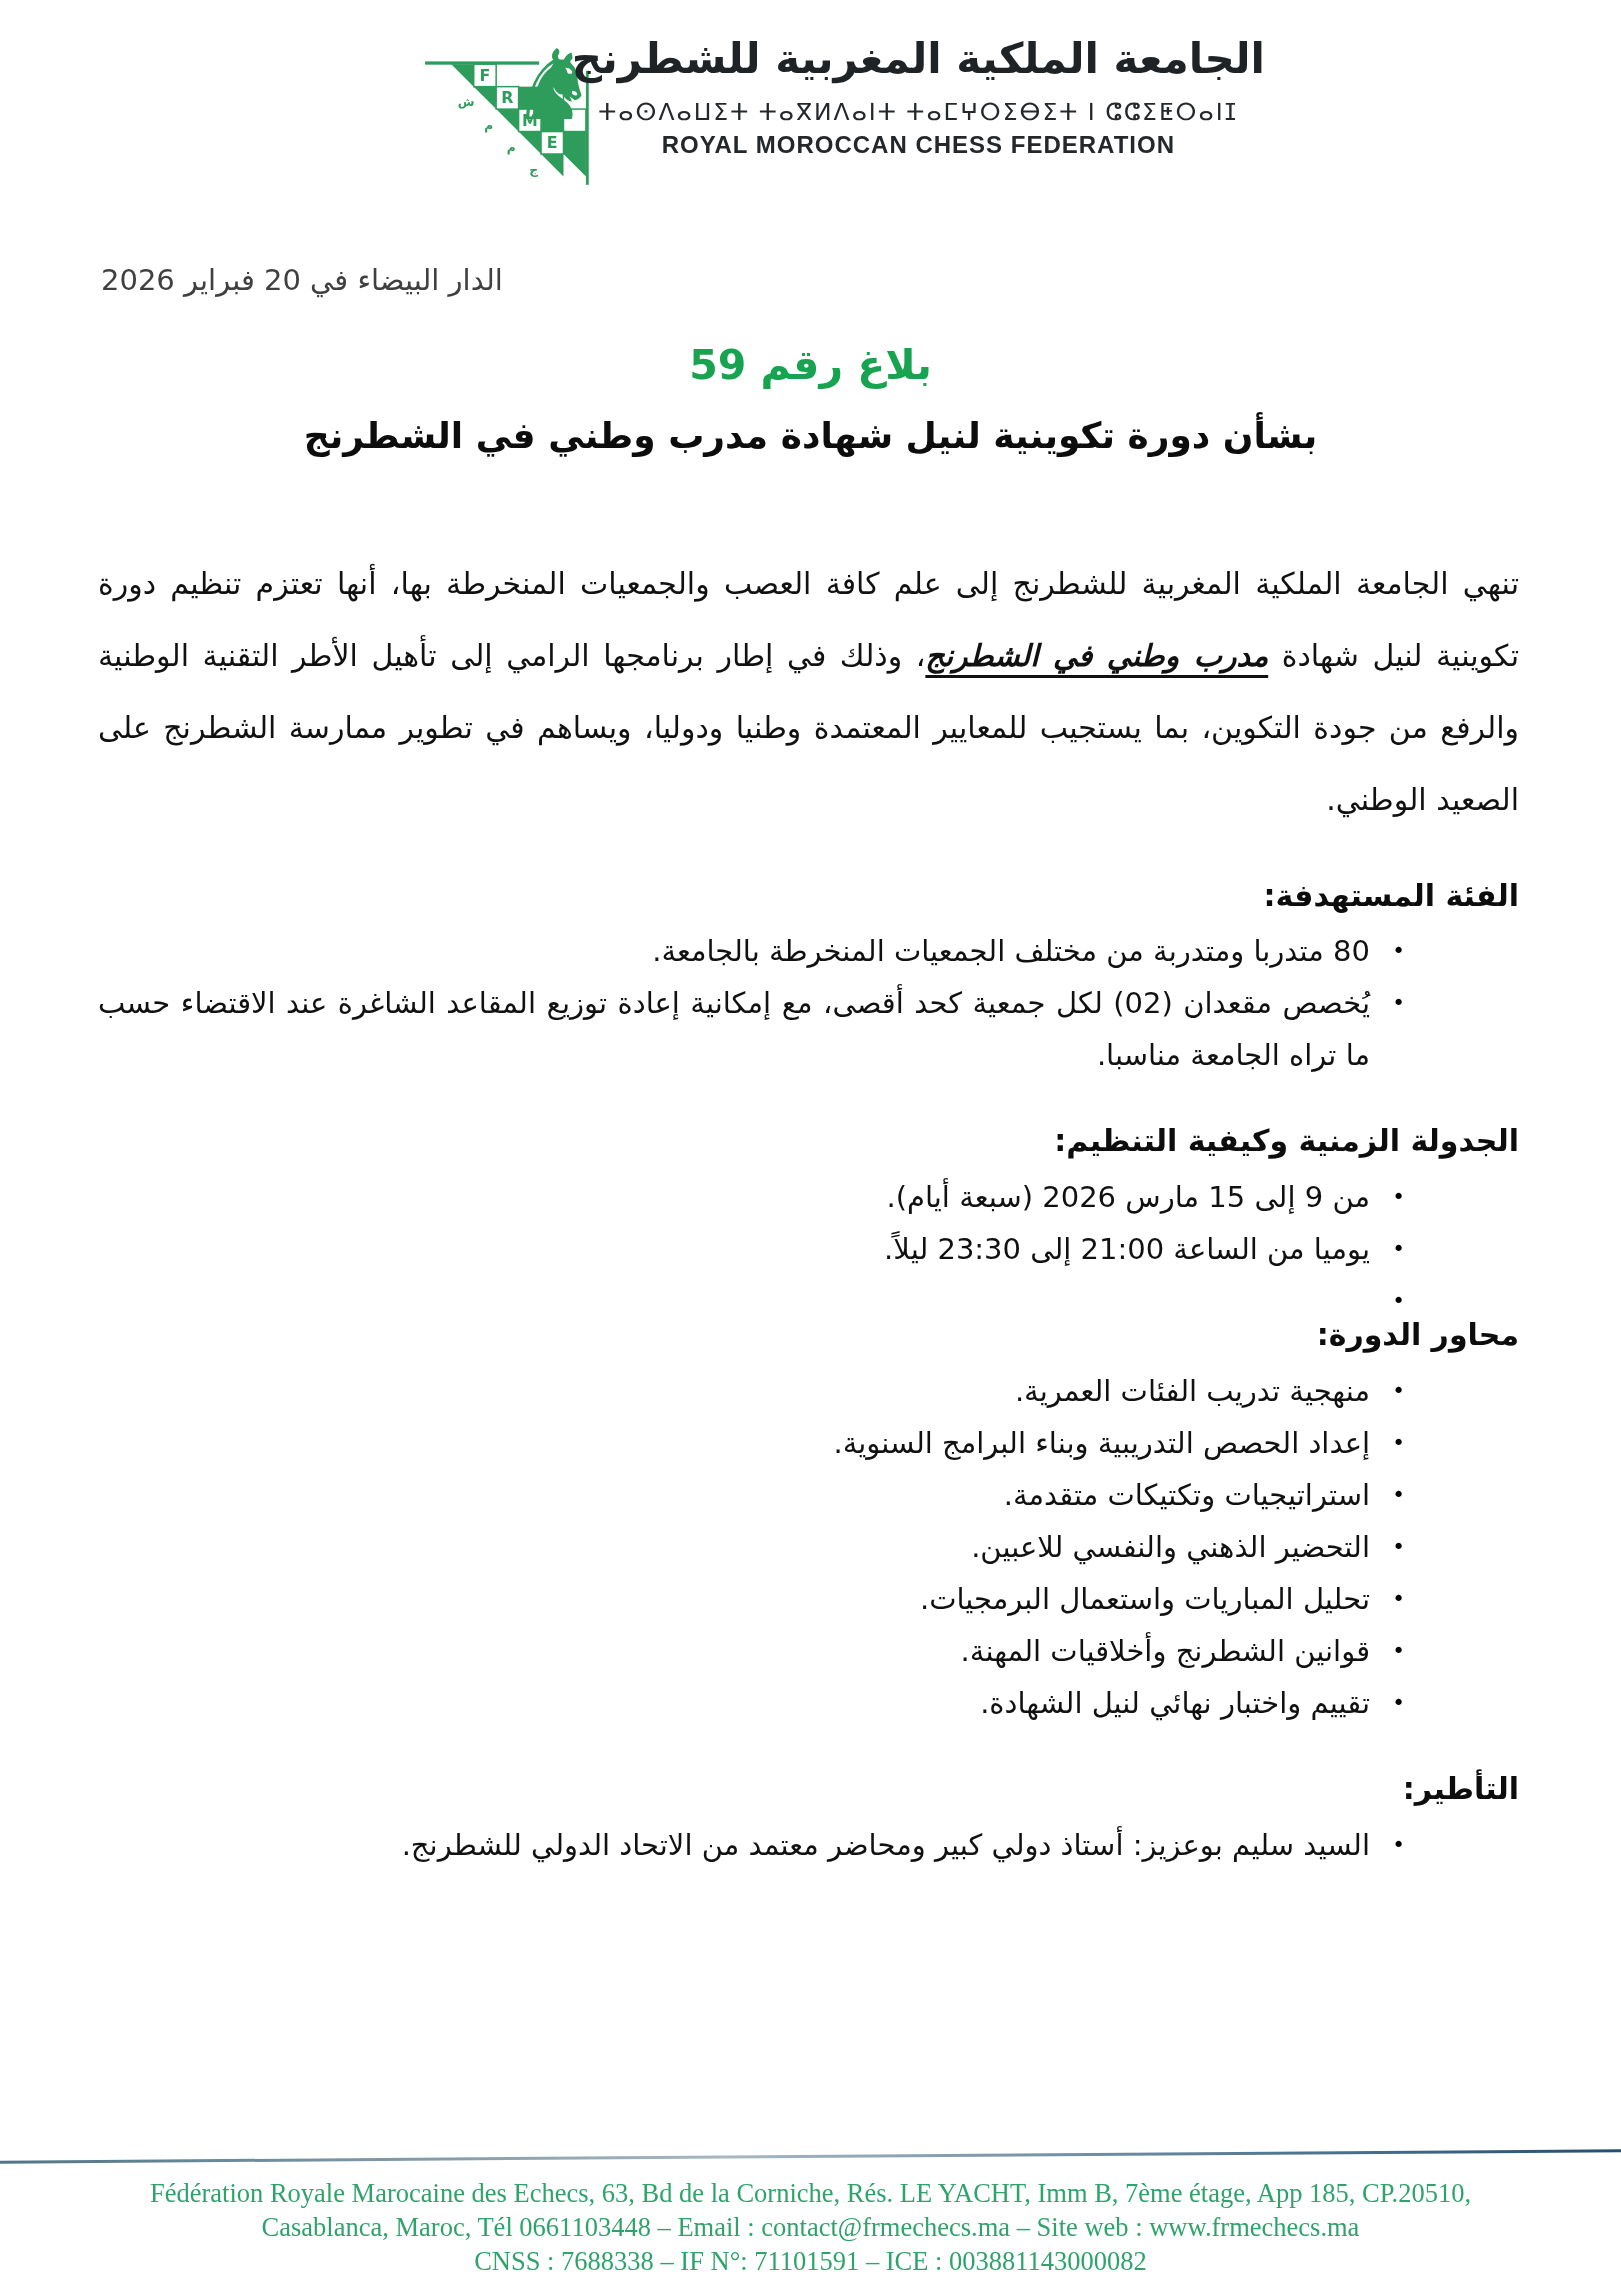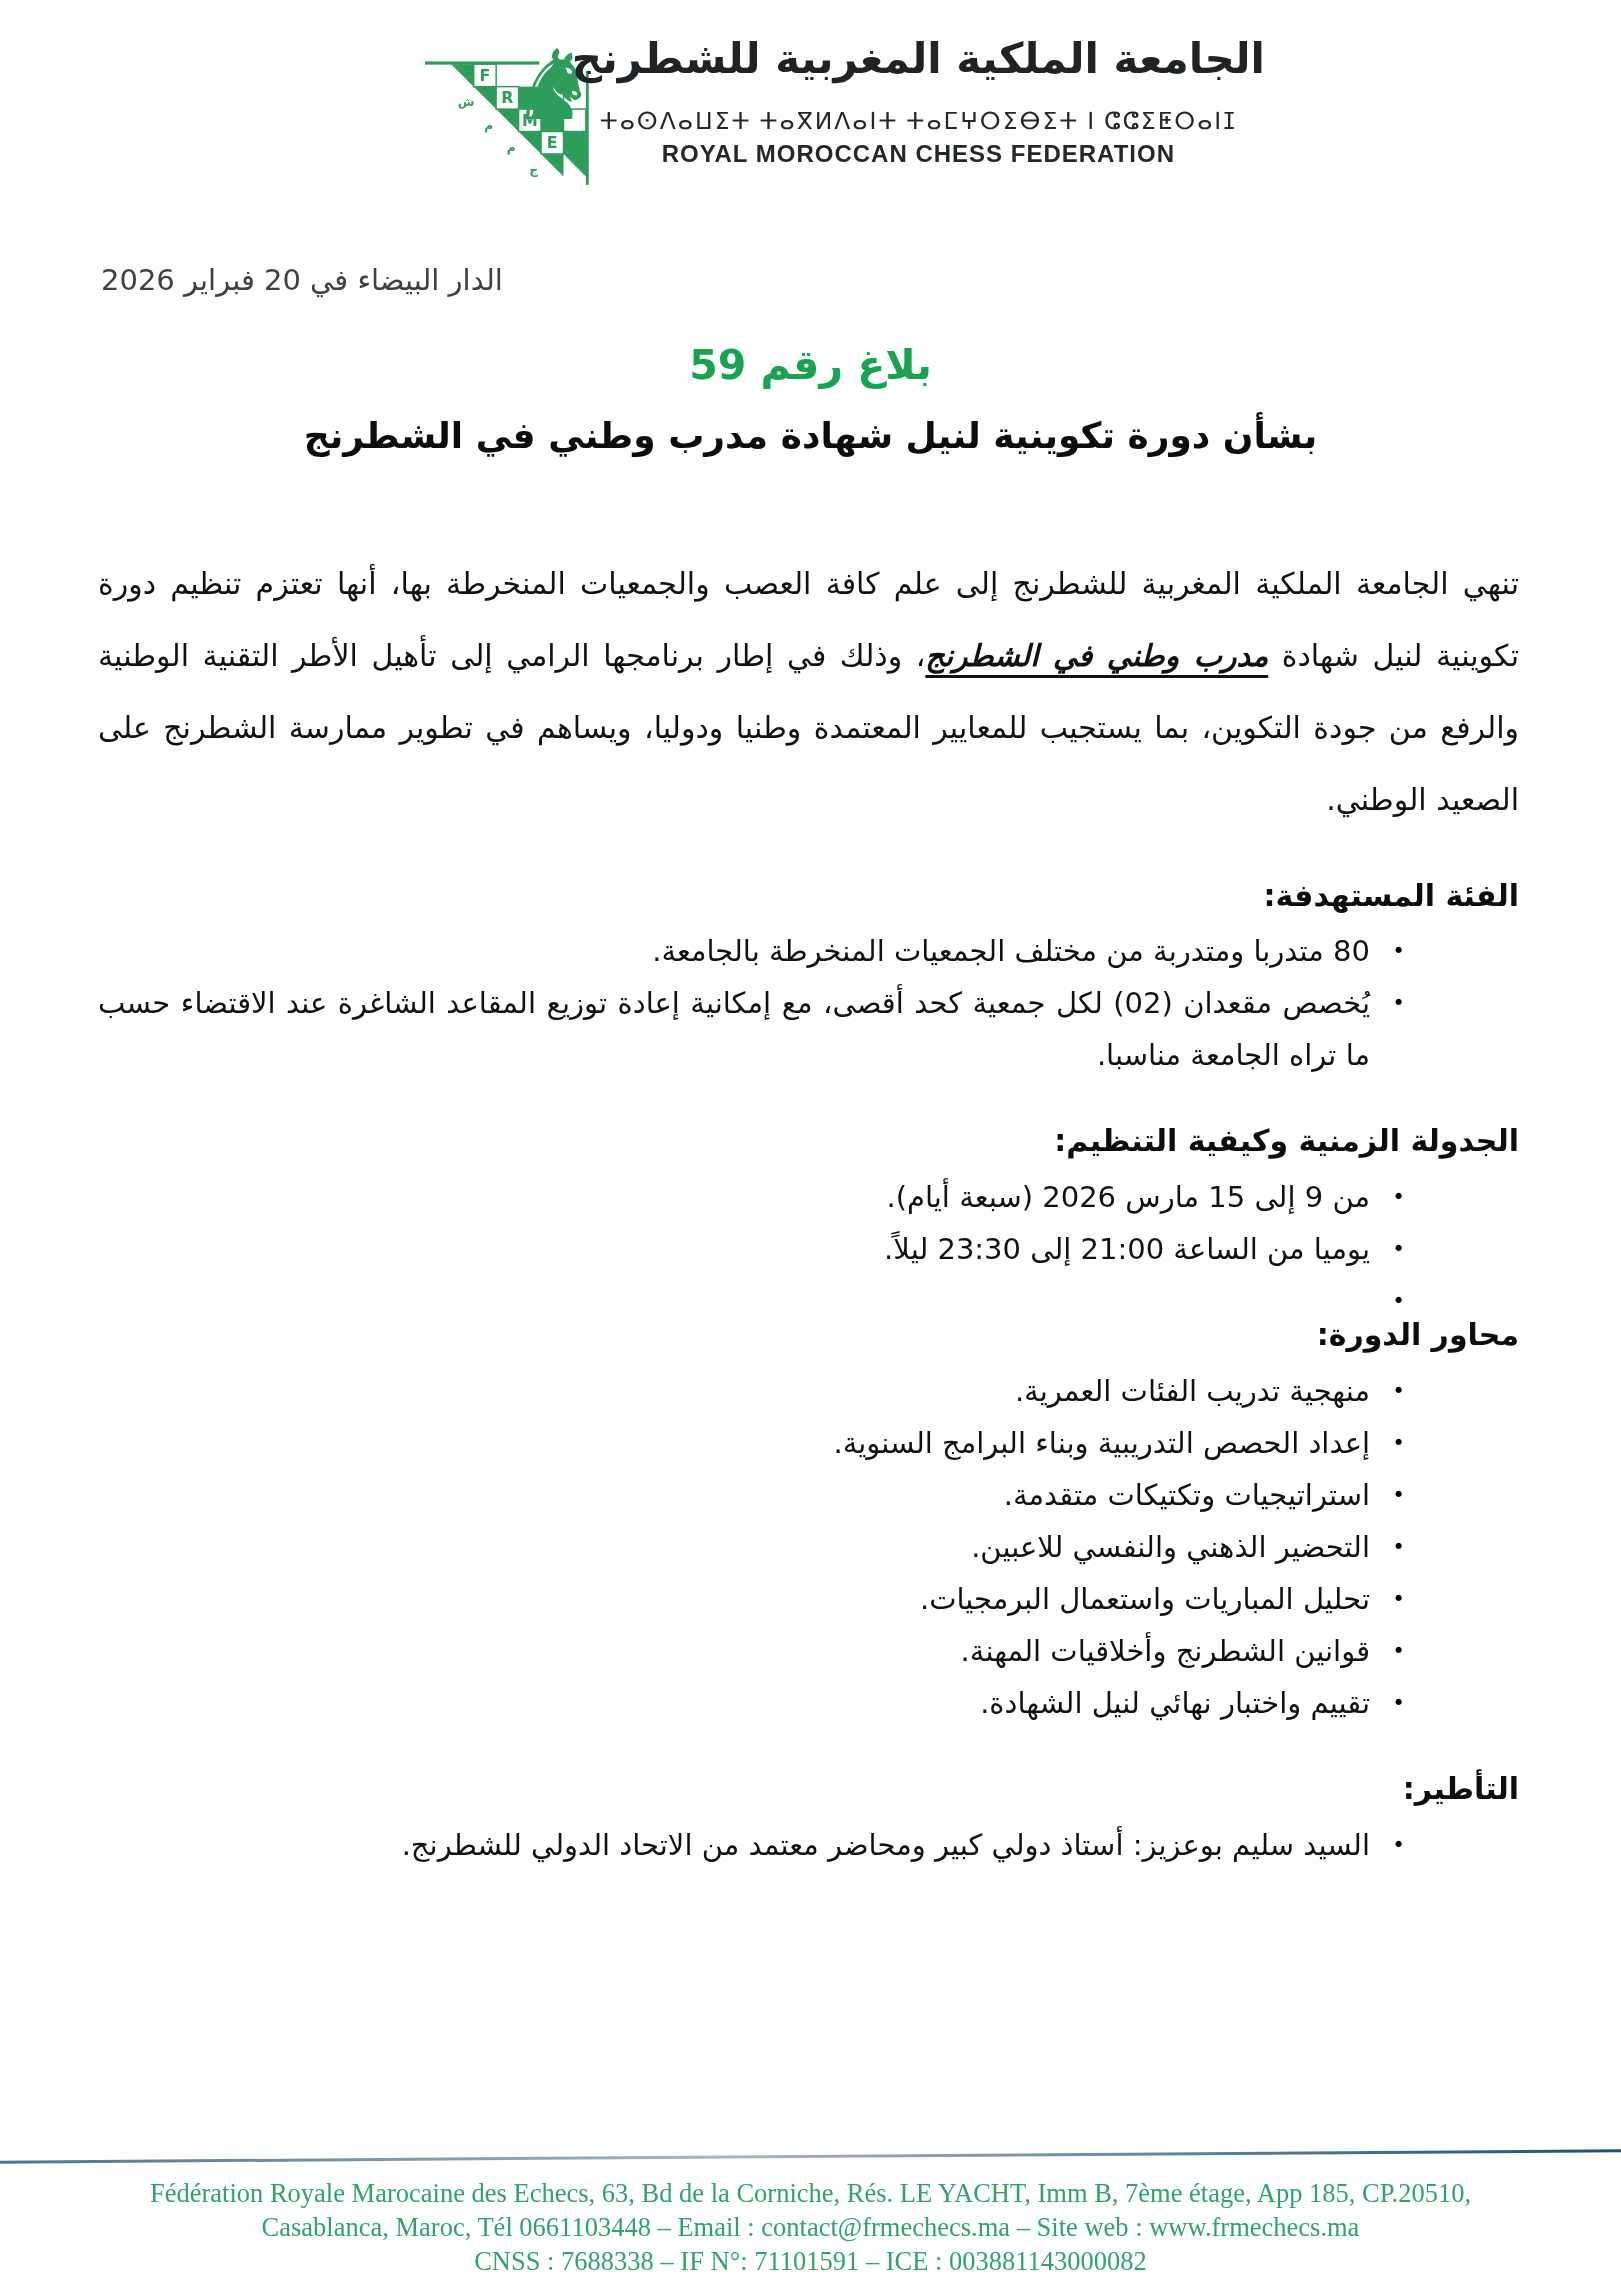--- a/index.html
+++ b/index.html
@@ -19,22 +19,22 @@
   .lc{fill:#ffffff;stroke:#2e9d5c;stroke-width:1.6;}
   .lt{fill:#2e9d5c;font:bold 17px "DejaVu Sans",sans-serif;text-anchor:middle;}
   .la{fill:#2e9d5c;font:bold 13px "DejaVu Sans",sans-serif;text-anchor:middle;}
   .lk{fill:#2e9d5c;font:104px "DejaVu Sans",sans-serif;}
   .head-text{display:flex;flex-direction:column;align-items:center;padding-top:11.8px;max-width:568px;}
   .org-ar{
     direction:rtl;font-size:42px;font-weight:bold;color:#1f2326;line-height:1.15;
     font-family:"DejaVu Sans",sans-serif;white-space:nowrap;
   }
   .org-tif{
-    margin-top:23px;font-size:23.5px;color:#24282b;letter-spacing:2px;white-space:nowrap;
-    font-family:Liberation Serif, serif;
+    margin-top:14px;font-size:23.5px;color:#24282b;letter-spacing:2px;white-space:nowrap;
+    font-family:Liberation Sans, sans-serif;
   }
   .org-en{
     margin-top:5.9px;font-size:24px;font-weight:bold;color:#24282b;letter-spacing:1px;white-space:nowrap;
     font-family:"Liberation Sans","DejaVu Sans",sans-serif;
   }
 
   
   .dateline{
     position:absolute;top:263px;left:101px;direction:rtl;font-size:29px;color:#404040;
   }

